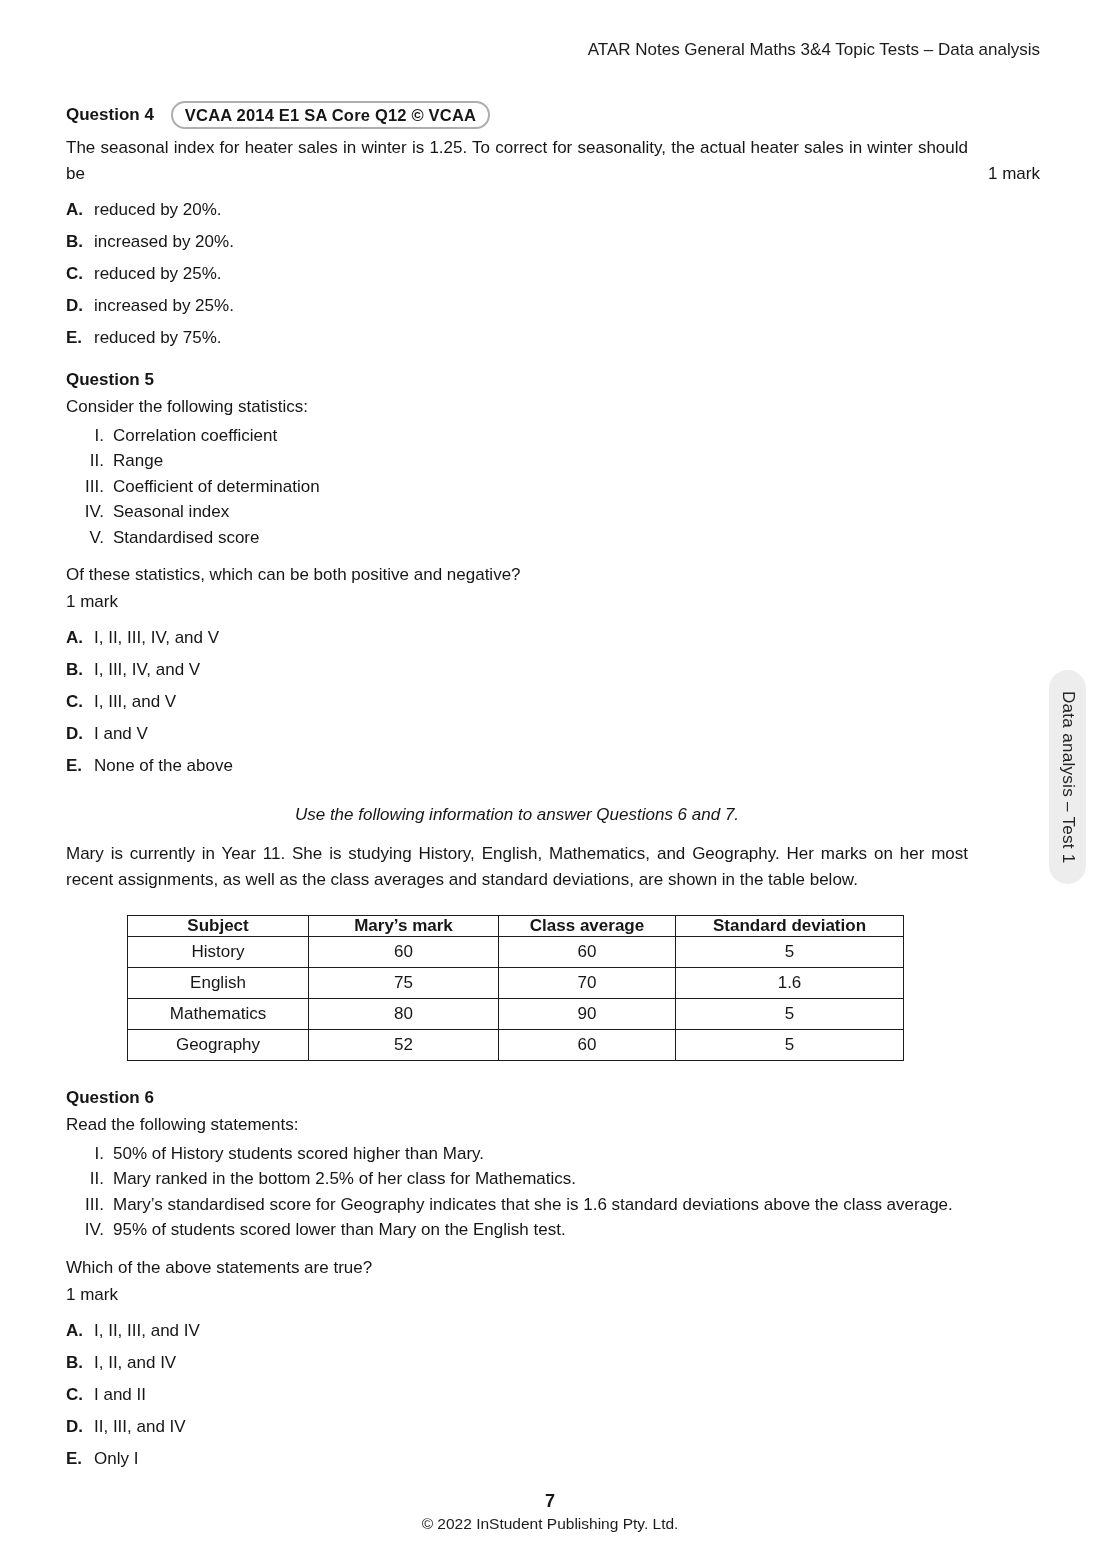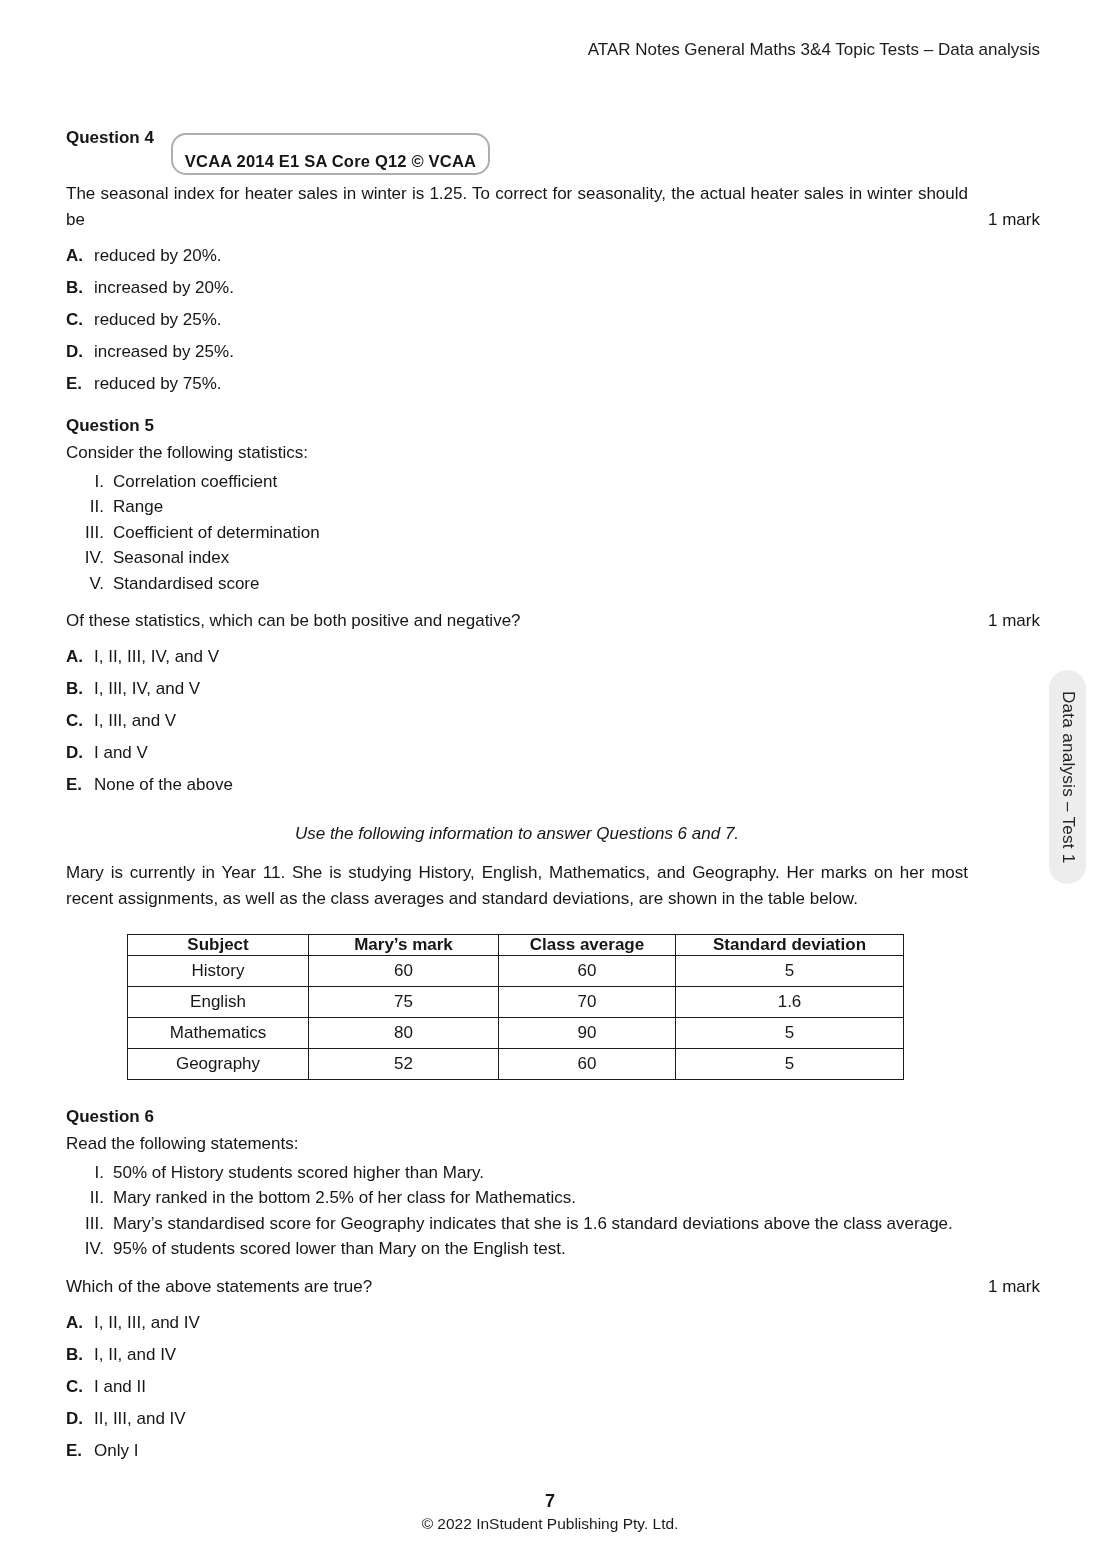--- a/index.html
+++ b/index.html
@@ -17,29 +17,29 @@
 
   .doc-header { text-align: right; line-height: 20px; color: #1b1b1b; }
 
   .q-heading { display: flex; align-items: center; font-weight: bold; }
   .q4-heading { margin-top: 41px; }
   .q5-heading { margin-top: 23px; }
   .q6-heading { margin-top: 27px; text-align: right; }
   .badge {
     display: inline-block; margin-left: 17px;
     border: 2px solid #aeaeae; border-radius: 15px;
-    padding: 17px 12px 2px 12px;
-    font-weight: bold; font-size: 16.5px; letter-spacing: 0.2px; margin-top: 32px;
+    padding: 3px 12px 2px 12px;
+    font-weight: bold; font-size: 16.5px; letter-spacing: 0.2px;
   }
 
   .prompt-wrap { position: relative; margin-top: 6px; }
   .body-text { width: 902px; text-align: justify; line-height: 26px; margin: 0; }
   .mark-abs { position: absolute; right: 0; bottom: 0; line-height: 26px; }
 
-  .q-line { display: flex; justify-content: space-between; margin-top: 11px; line-height: 27px; width: 100%; }
+  .q-line { display: flex; justify-content: space-between; margin-top: 11px; line-height: 27px; width: 100%; flex-direction: column; }
 
   .options { margin-top: 2px; }
   .option-row { display: flex; margin-top: 13px; line-height: 19px; }
   .opt-letter { font-weight: bold; flex: 0 0 28px; }
 
   .rlist { margin-top: 3px; }
   .rlist-row { display: flex; line-height: 25.4px; }
   .rnum { flex: 0 0 38px; text-align: right; margin-right: 9px; }
   .rtext { flex: 0 1 auto; max-width: 856px; }
   .rtext-justify { text-align: justify; }

